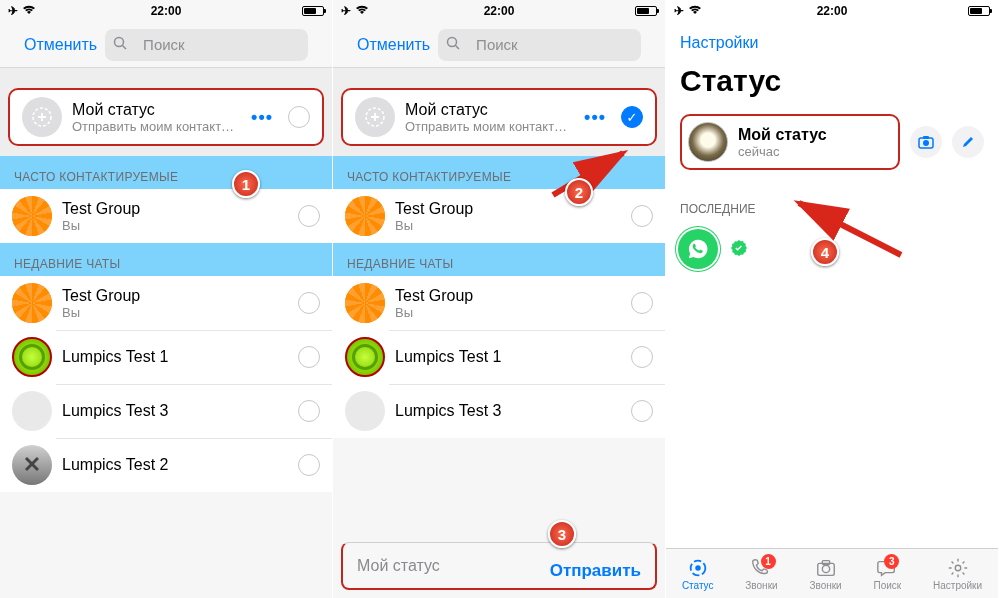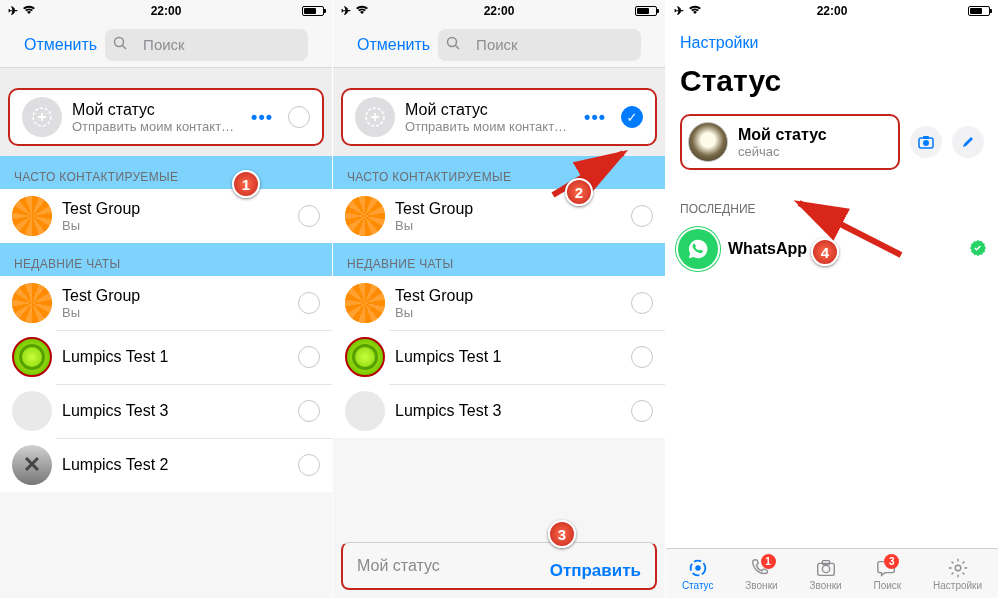--- a/index.html
+++ b/index.html
@@ -309,23 +309,20 @@
     </div>
   </div>
 
   <div class="p3-last">ПОСЛЕДНИЕ</div>
   <div class="row" style="border:none;">
     <div class="avatar av-whatsapp av-ring">
       <svg width="22" height="22" viewBox="0 0 24 24">
           <path d="M12 2a10 10 0 0 0-8.6 15L2 22l5.2-1.4A10 10 0 1 0 12 2zm5 13.3c-.2.6-1.3 1.1-1.8 1.2-.5 0-1 .2-3.3-.7-2.8-1.1-4.5-4-4.7-4.2-.1-.2-1.1-1.4-1.1-2.7s.7-2 .9-2.2c.2-.2.5-.3.7-.3h.5c.2 0 .4 0 .6.4l.8 2c.1.1 0 .3 0 .4l-.4.6c-.1.2-.3.3-.1.6.1.2.7 1.2 1.6 2 1.1.9 2 1.2 2.3 1.3.2.1.4.1.5-.1l.7-.8c.2-.2.4-.2.6-.1l1.9.9c.2.1.4.2.4.3 0 .2 0 .8-.1 1.4z" fill="#fff"></path>
         </svg>
     </div>
-    <div class="txt">
-        <div class="t1" style="font-weight:700">WhatsApp</div>
-      </div>
     <span class="verify">
       <svg width="16" height="16" viewBox="0 0 16 16">
           <path d="M8 0l1.8 1.3 2.2-.3.8 2 2 .8-.3 2.2L16 8l-1.3 1.8.3 2.2-2 .8-.8 2-2.2-.3L8 16l-1.8-1.3-2.2.3-.8-2-2-.8.3-2.2L0 8l1.3-1.8-.3-2.2 2-.8.8-2 2.2.3z" fill="#25d366"></path>
           <path d="M6.6 10.8 4.3 8.5l1-1 1.3 1.3 3.3-3.3 1 1z" fill="#fff"></path>
         </svg>
     </span>
   </div>
 
   <div class="tabbar">
     <div class="tab active">

